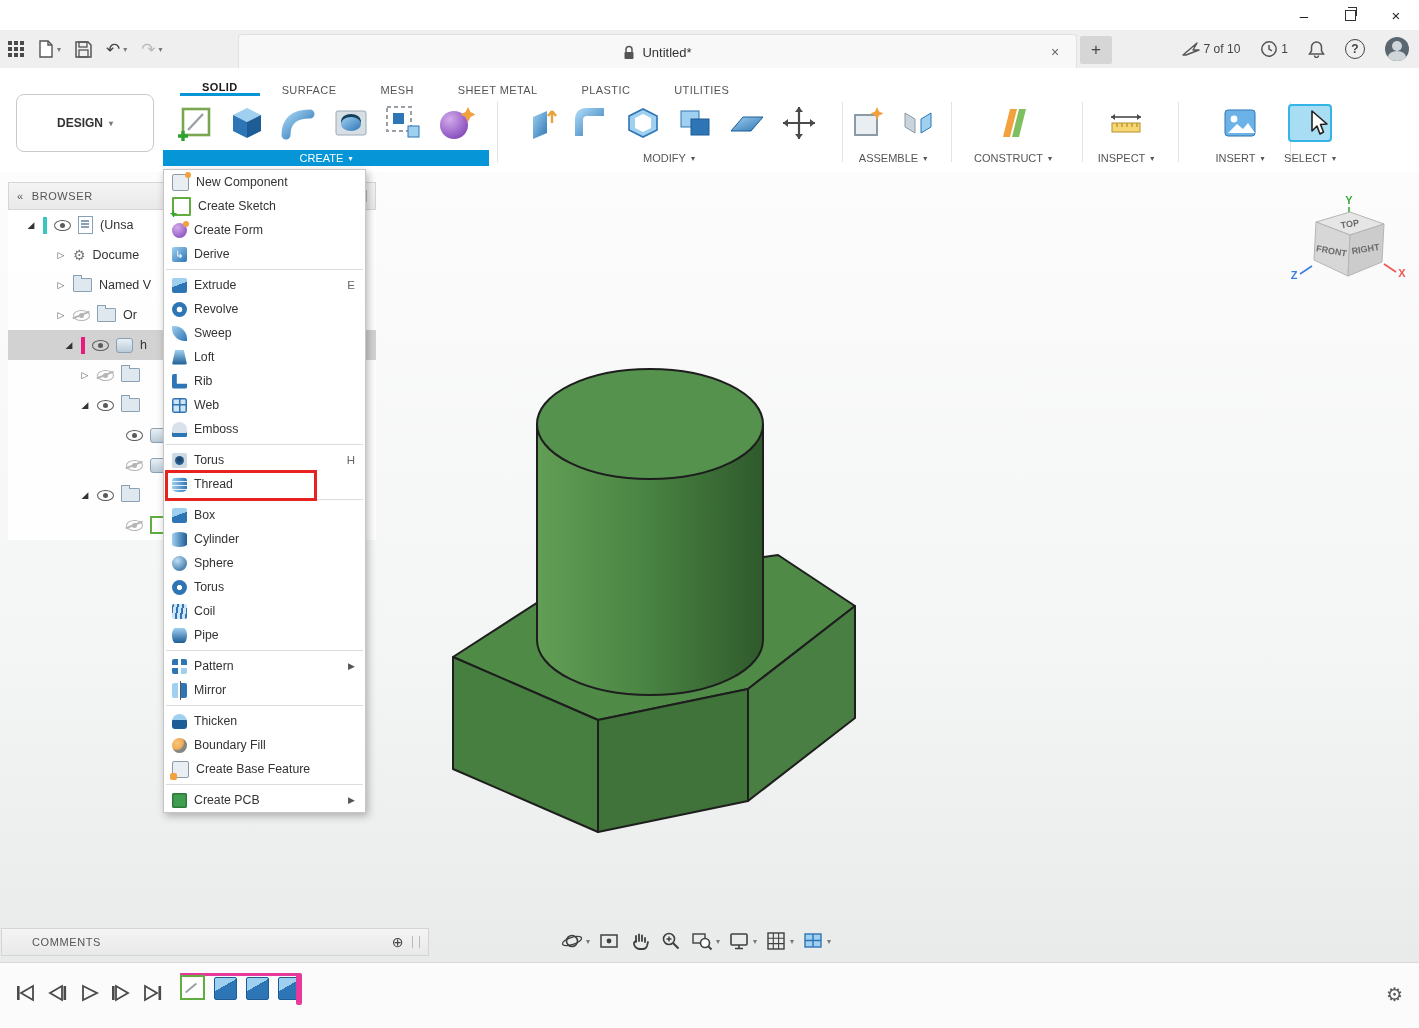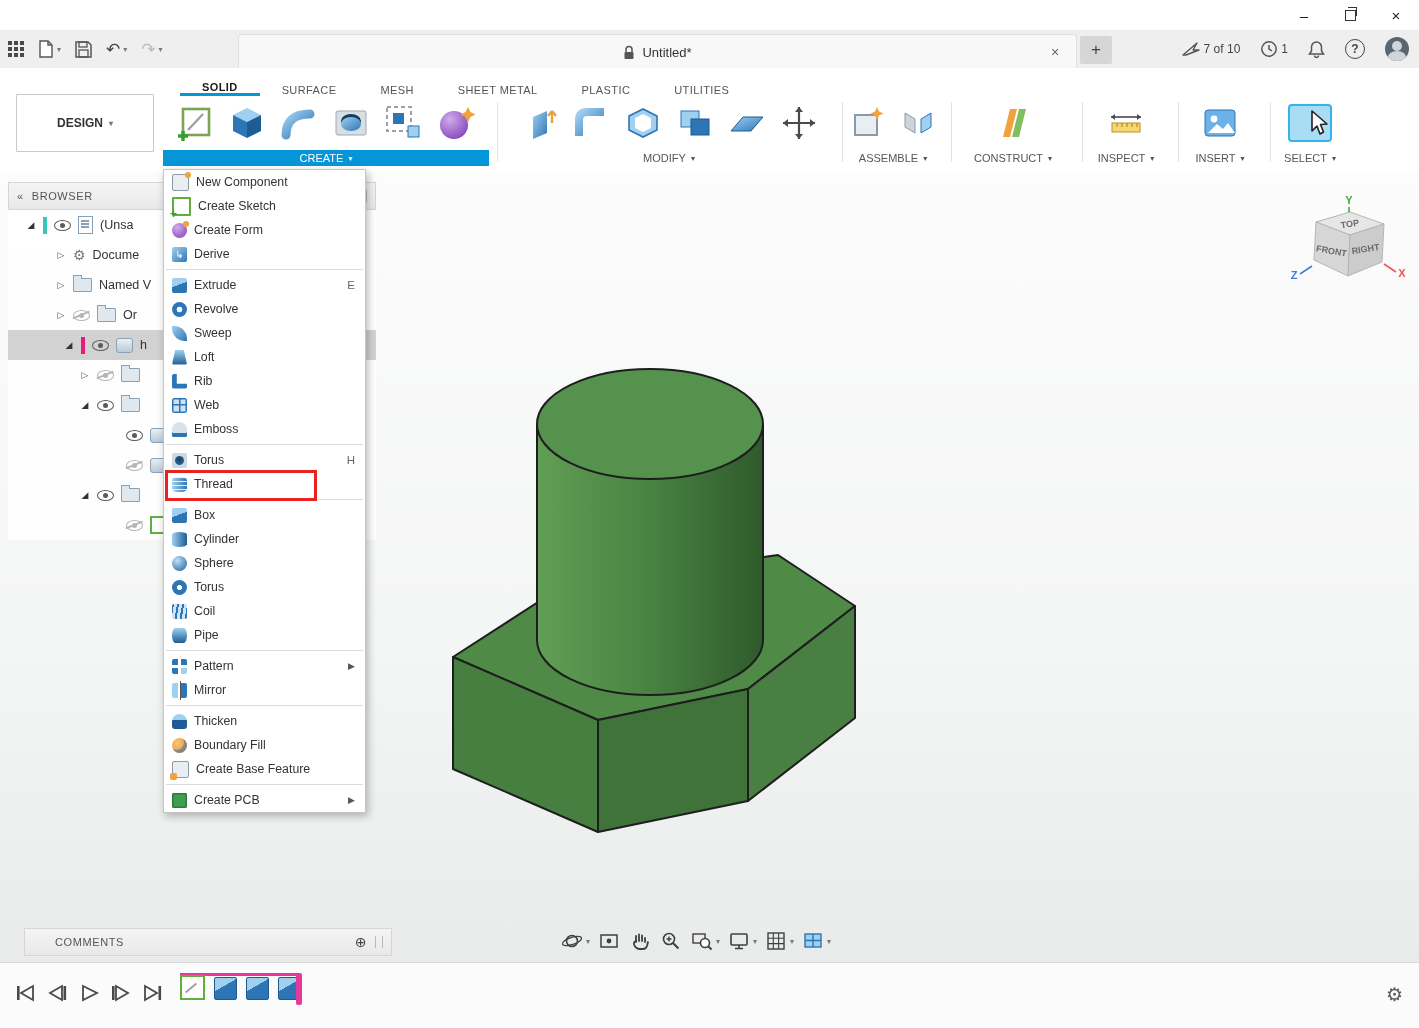--- a/index.html
+++ b/index.html
@@ -35,21 +35,21 @@
   .avatar::before{content:"";position:absolute;left:7px;top:4px;width:10px;height:10px;border-radius:50%;background:#cfd6da;}
   .avatar::after{content:"";position:absolute;left:3px;top:14px;width:18px;height:12px;border-radius:50%;background:#cfd6da;}
   .help-circ{width:18px;height:18px;border-radius:50%;border:1.6px solid #444;display:flex;
            align-items:center;justify-content:center;font-size:12px;font-weight:bold;color:#444;}
   
   #ribbon{position:absolute;left:0;top:68px;width:100%;height:104px;background:#fff;border-bottom:1px solid #d8d8d8;}
   #tabsrow{position:absolute;left:180px;top:0;height:28px;display:flex;align-items:flex-end;}
   .rtab{padding:0 22px;display:flex;align-items:center;font-size:11px;letter-spacing:.4px;color:#555;}
   .rtab.active{color:#1a1a1a;font-weight:bold;border-bottom:3px solid #0696d7;}
   #design-btn{position:absolute;left:16px;top:26px;width:136px;height:56px;border:1px solid #c9c9c9;
-           border-radius:1px;background:#fff;display:flex;align-items:center;justify-content:center;
+           border-radius:8px;background:#fff;display:flex;align-items:center;justify-content:center;
            gap:6px;font-size:12px;font-weight:bold;color:#333;}
   .grp{position:absolute;top:28px;height:75px;}
   .grp::after{content:"";position:absolute;right:-9px;top:6px;width:1px;height:60px;background:#e3e3e3;}
   .grp.last::after{display:none;}
   .grp-icons{height:54px;display:flex;align-items:center;justify-content:center;gap:12px;}
   .grp-label{height:16px;display:flex;align-items:center;justify-content:center;gap:5px;
            font-size:11px;color:#555;}
   .grp-label.active{background:#0696d7;color:#fff;}
   .grp-label .caret-sm{color:inherit;}
   
@@ -79,21 +79,21 @@
   .eye.off::after{background:#b5b5b5;}
   .eye.off::before{content:"";position:absolute;left:-2px;top:3px;width:18px;height:1.5px;background:#b5b5b5;transform:rotate(-22deg);}
   .fold{width:17px;height:12px;background:#dfe8ee;border:1px solid #8aa0b4;border-radius:1px;position:relative;flex:none;}
   .fold::before{content:"";position:absolute;left:-1px;top:-4px;width:7px;height:3px;background:#dfe8ee;border:1px solid #8aa0b4;border-bottom:none;}
   .docic{width:13px;height:16px;background:#fff;border:1px solid #8aa0b4;position:relative;flex:none;}
   .docic::before{content:"";position:absolute;left:2px;top:3px;width:8px;height:1.5px;background:#8aa0b4;box-shadow:0 3px 0 #8aa0b4,0 6px 0 #8aa0b4;}
   .bodyic{width:15px;height:13px;background:linear-gradient(#e9f0f5,#b9cbd8);border:1px solid #8aa0b4;border-radius:3px;flex:none;}
   .sketchic{width:14px;height:14px;border:2px solid #5fae3f;flex:none;}
   .gearic{font-size:14px;color:#777;line-height:1;}
   
-  #comments{position:absolute;left:24px;top:756px;width:368px;z-index:2;}
+  #comments{position:absolute;left:1px;top:756px;width:428px;z-index:2;}
   
   #navbar{position:absolute;left:560px;top:757px;display:flex;align-items:center;gap:7px;z-index:2;}
   .nav-btn{display:flex;align-items:center;gap:2px;color:#3f3f3f;}
   .nav-btn svg{display:block;}
   
   #viewcube{position:absolute;left:1286px;top:20px;}
   
   #create-menu{position:absolute;left:163px;top:169px;width:201px;background:#fff;z-index:50;
            border:1px solid #c6c6c6;box-shadow:2px 3px 8px rgba(0,0,0,.28);padding:0 0;}
   .m-item{height:24px;display:flex;align-items:center;gap:7px;padding:0 10px 0 8px;font-size:12.3px;color:#333;position:relative;}
@@ -393,21 +393,21 @@
           <rect x="6" y="20" width="28" height="9" fill="#f7d774" stroke="#b5912f"></rect>
           <path d="M11 20 v4 M16 20 v4 M21 20 v4 M26 20 v4 M31 20 v4" stroke="#b5912f" stroke-width="1.3"></path>
         </svg>
     </div>
     <div class="grp-label">
       <span>INSPECT</span>
       <span class="caret-sm">▾</span>
     </div>
   </div>
 
-  <div class="grp" style="left:1178px;width:84px;">
+  <div class="grp" style="left:1178px;width:84px;padding-left:20px;">
     <div class="grp-icons">
       <svg width="40" height="40">
           <rect x="5" y="7" width="30" height="26" rx="3" fill="#6ab2e8" stroke="#2e75b5"></rect>
           <circle cx="14" cy="16" r="3.4" fill="#fff"></circle>
           <path d="M8 30 l9 -9 6 5 5 -6 7 10 z" fill="#fff"></path>
         </svg>
     </div>
     <div class="grp-label">
       <span>INSERT</span>
       <span class="caret-sm">▾</span>

